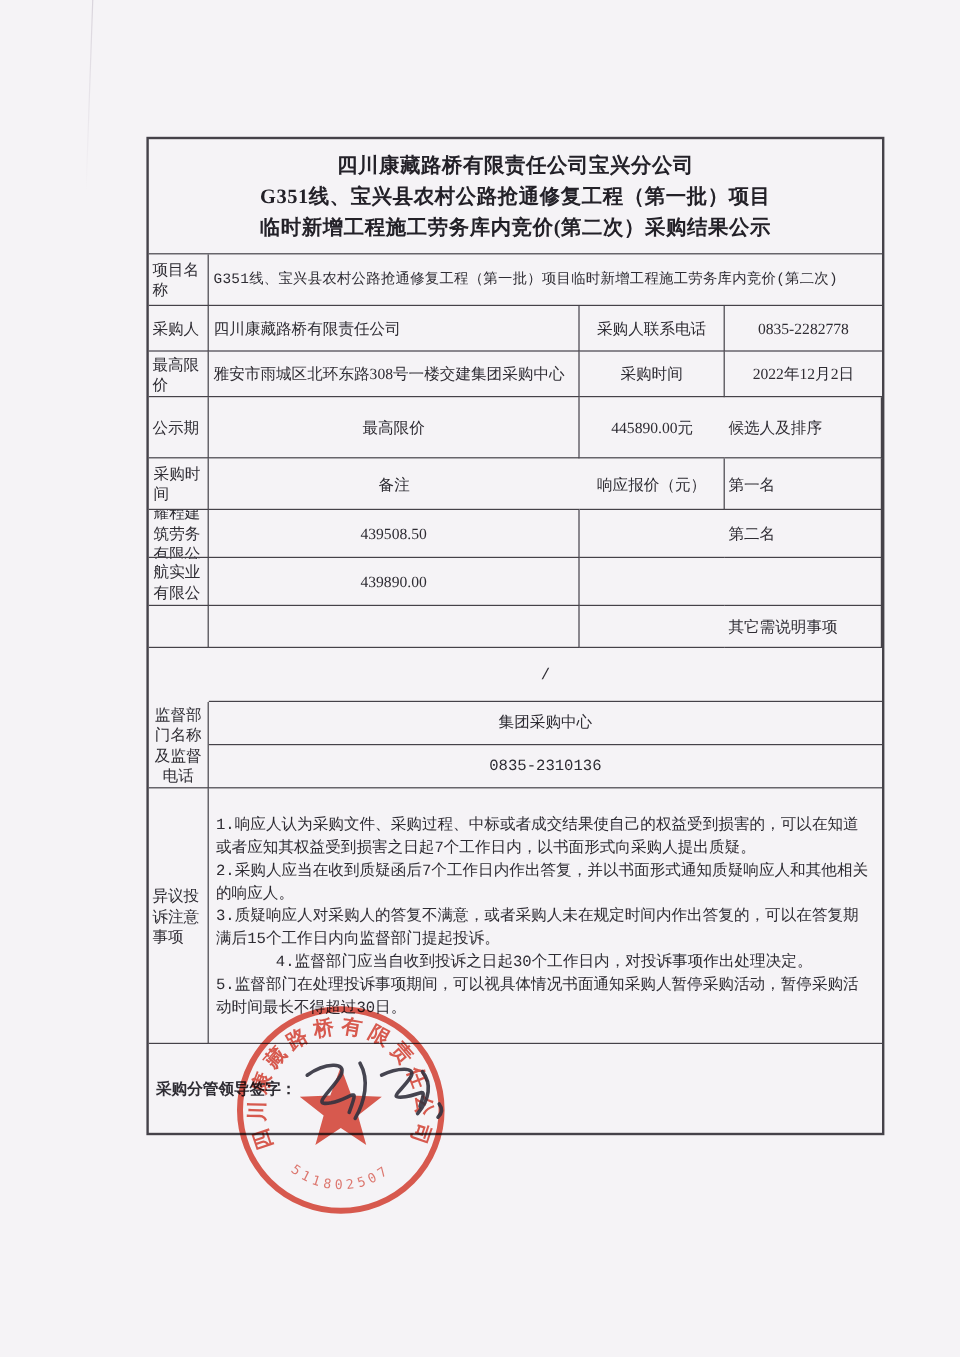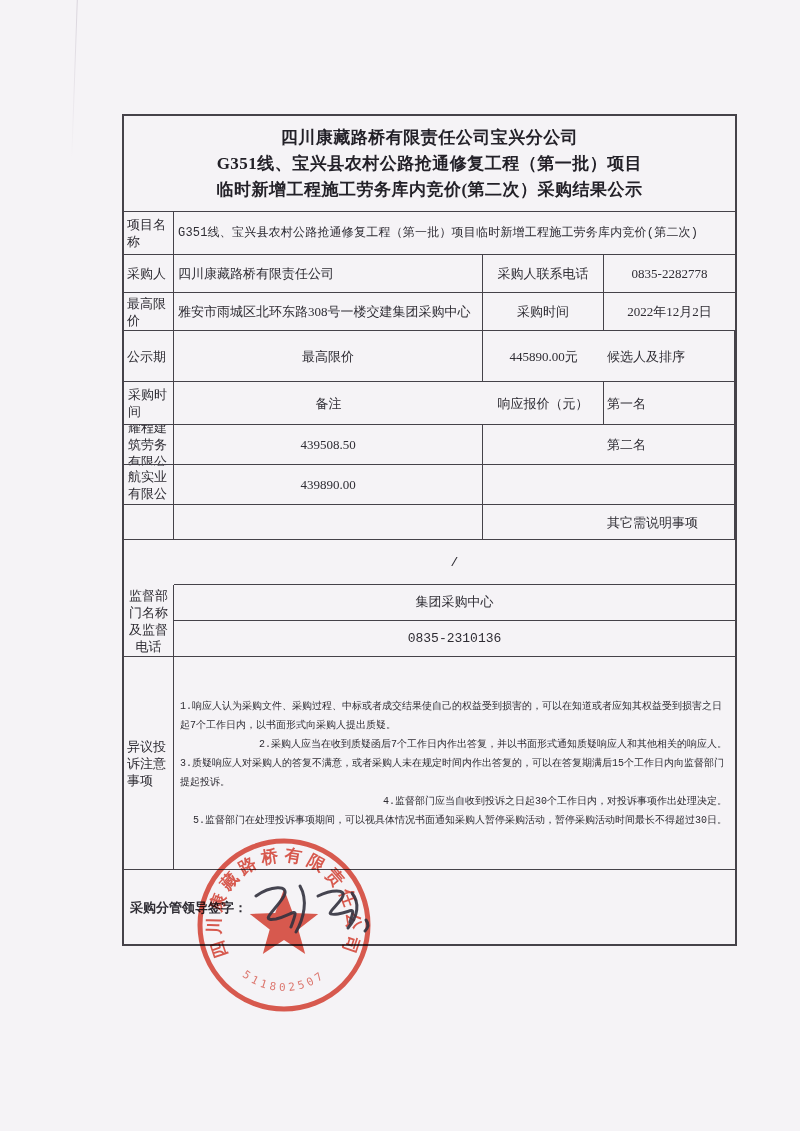--- a/index.html
+++ b/index.html
@@ -44,22 +44,22 @@
     grid-column:1 / -1;
     flex-direction:column;justify-content:center;
     font-weight:bold;font-size:17px;line-height:26px;
     color:#232128;text-align:center;
     letter-spacing:0.5px;
   }
   .span-rest{grid-column:2 / -1;font-family:Liberation Mono, monospace;}
   .proj-val{font-size:12px;white-space:nowrap;letter-spacing:0.2px;}
   .sup-lbl{grid-row:11 / span 2;}
   .objection{
-    align-items:flex-end;flex-direction:column;justify-content:center;
-    font-size:10px;line-height:19px;padding:6px 8px 6px 6px;
+    align-items:center;flex-direction:column;justify-content:center;
+    font-size:13px;line-height:19px;padding:6px 8px 6px 6px;
   }
   .objection p{margin:0;}
   .sig-row{
     grid-column:1 / -1;
     font-size:13px;padding-left:6px;
   }
   .stamp-wrap{position:absolute;left:194px;top:835px;width:180px;height:180px;mix-blend-mode:multiply;pointer-events:none;}
   .sig-wrap{position:absolute;left:240px;top:870px;width:200px;height:80px;pointer-events:none;}
 </style>
 </head>

